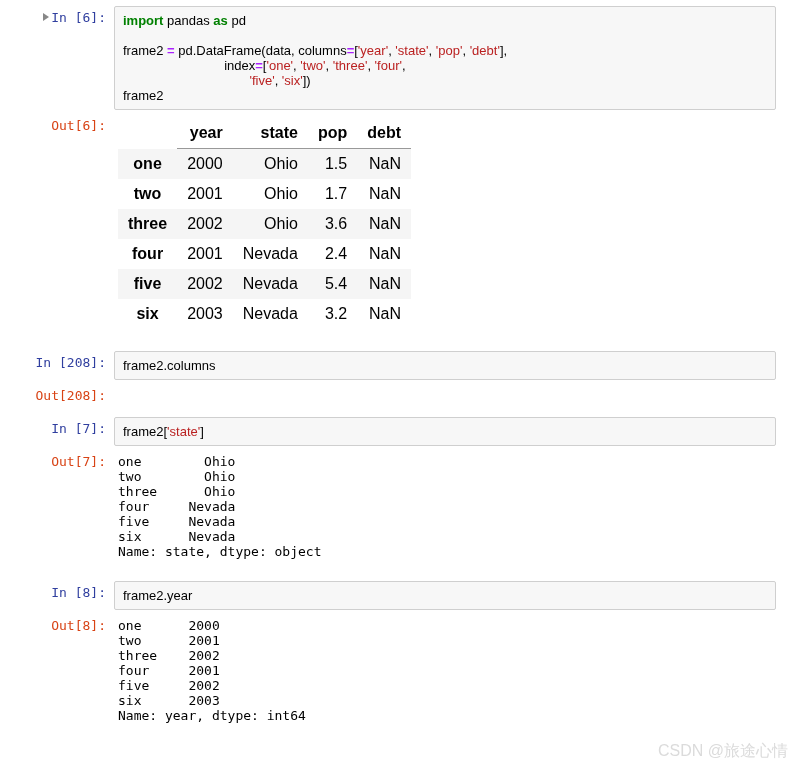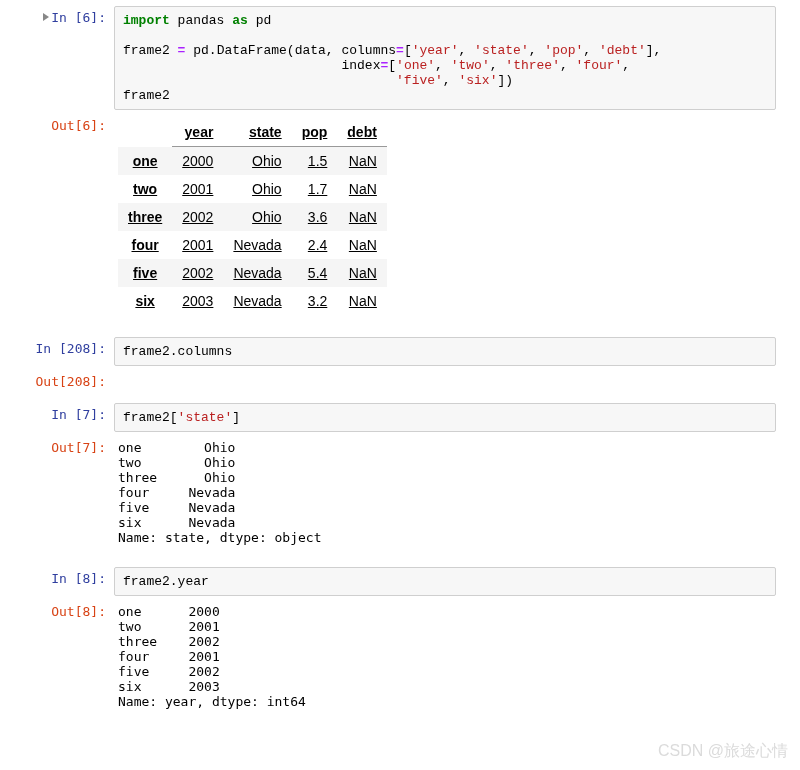--- a/index.html
+++ b/index.html
@@ -34,41 +34,40 @@
       margin-right: 2px;
       vertical-align: 1px;
     }
     .input-area {
       flex: 1;
       border: 1px solid #cfcfcf;
       background: #f7f7f7;
       border-radius: 2px;
       padding: 6px 8px;
       margin-right: 10px;
-      font-family: Liberation Mono, monospace;
+      font-family: Liberation Sans, sans-serif;
       font-size: 13px;
       white-space: pre;
       overflow: hidden;
     }
     .output-area {
       flex: 1;
       padding: 4px 8px 8px 4px;
       font-family: monospace;
       font-size: 13px;
       white-space: pre;
     }
     .kw { color: #008000; font-weight: bold; }
     .str { color: #BA2121; }
     .op { color: #AA22FF; font-weight: bold; }
     
     .df-table {
       border-collapse: collapse;
       font-family: "Helvetica Neue", Arial, sans-serif;
-      font-size: 14px;
-      text-decoration: underline;
+      font-size: 16px;
     }
     .df-table thead th {
       text-align: right;
       font-weight: bold;
       padding: 6px 10px;
       border-bottom: 1px solid #999;
     }
     .df-table thead th:first-child { border-bottom: none; }
     .df-table tbody th {
       text-align: center;

